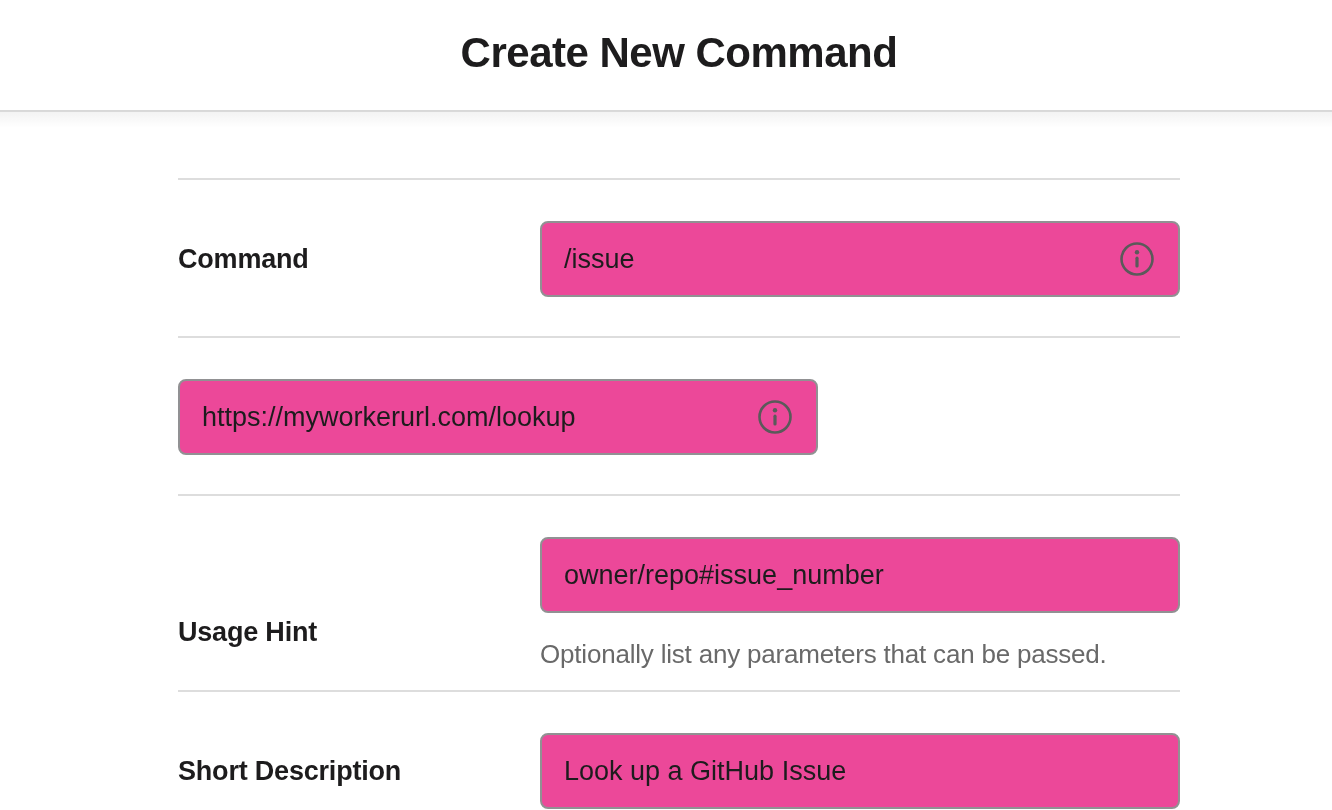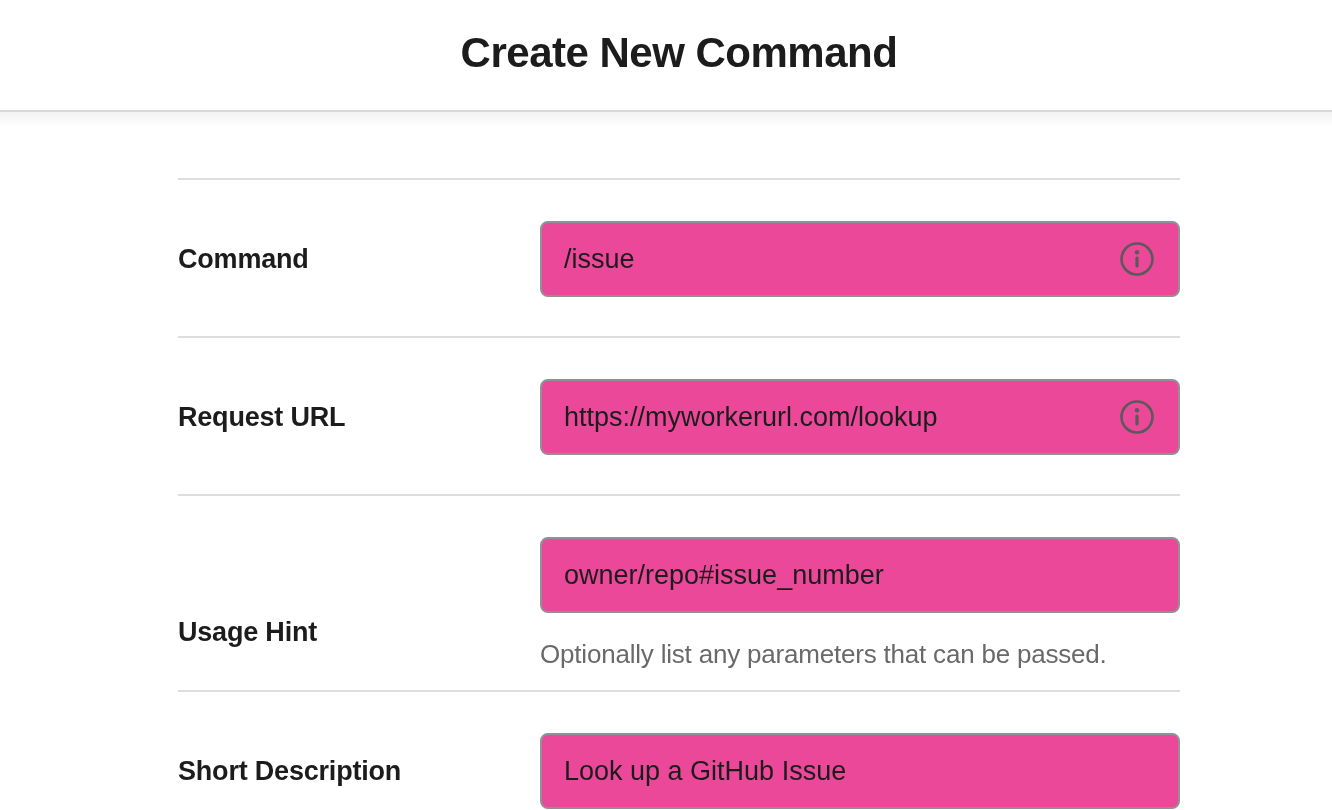--- a/index.html
+++ b/index.html
@@ -120,21 +120,20 @@
         <svg class="info-icon" viewBox="0 0 34 34">
           <circle cx="17" cy="17" r="15.5" fill="none" stroke="#5a5a5a" stroke-width="2.6"></circle>
           <circle cx="17" cy="10.2" r="2.2" fill="#5a5a5a"></circle>
           <rect x="15.4" y="14.6" width="3.2" height="11" rx="1.6" fill="#5a5a5a"></rect>
         </svg>
       </div>
     </div>
   </div>
 
   <div class="form-row">
-    <div class="form-label">Request URL</div>
     <div class="input-col">
       <div class="input-wrap">
         <input type="text" class="text-input with-icon" value="https://myworkerurl.com/lookup" style="">
         <svg class="info-icon" viewBox="0 0 34 34">
           <circle cx="17" cy="17" r="15.5" fill="none" stroke="#5a5a5a" stroke-width="2.6"></circle>
           <circle cx="17" cy="10.2" r="2.2" fill="#5a5a5a"></circle>
           <rect x="15.4" y="14.6" width="3.2" height="11" rx="1.6" fill="#5a5a5a"></rect>
         </svg>
       </div>
     </div>

